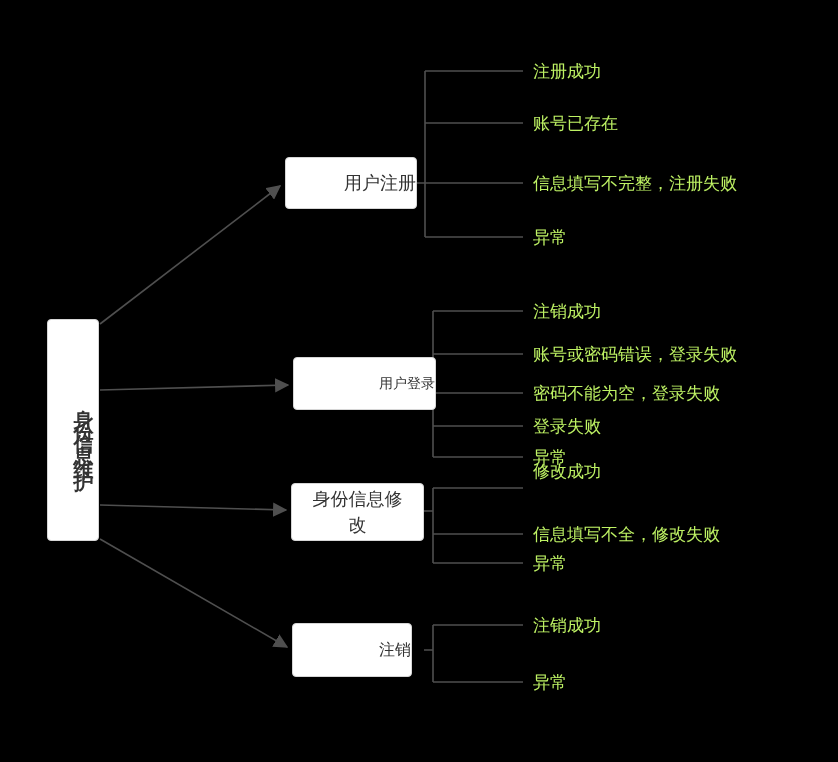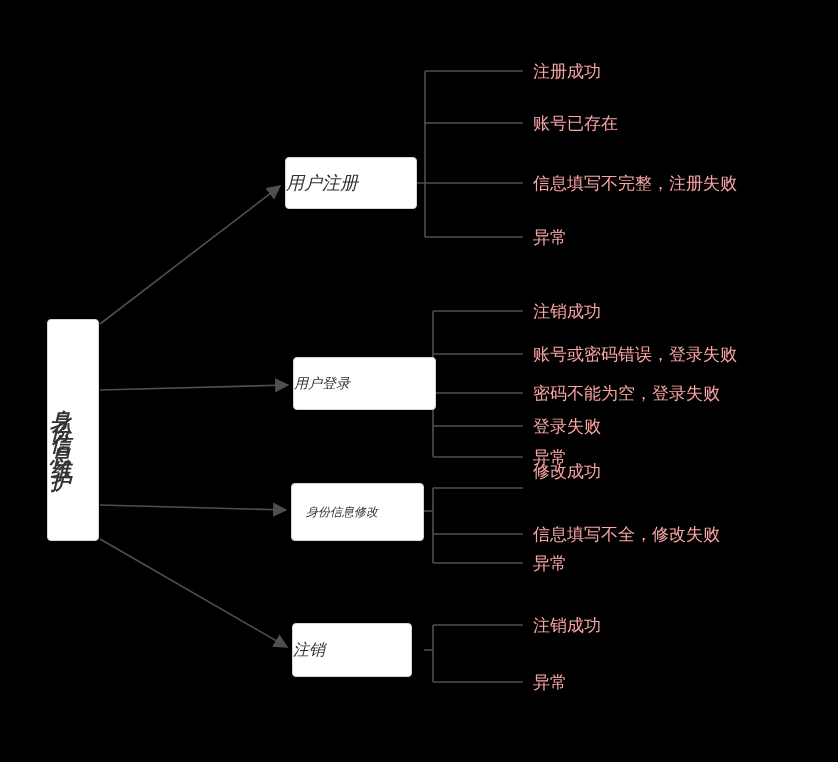--- a/index.html
+++ b/index.html
@@ -21,43 +21,42 @@
     width: 838px; height: 762px;
   }
   .node {
     position: absolute;
     background: #ffffff;
     border: 1px solid #d6d6d6;
     border-radius: 4px;
     color: #333333;
     display: flex;
     align-items: center;
-    justify-content: flex-start;
+    justify-content: flex-end;
     text-align: center;
     box-sizing: border-box;
-    font-style: italic;
   }
   .node.root {
     left: 47px; top: 319px; width: 52px; height: 222px;
     font-size: 20px; font-weight: 600;
   }
   .root-label {
     writing-mode: vertical-rl;
     text-orientation: upright;
     letter-spacing: 12px;
     display: inline-block;
   }
   .node.b1 { left: 285px; top: 157px; width: 132px; height: 52px; font-size: 18px; }
   .node.b2 { left: 293px; top: 357px; width: 143px; height: 53px; font-size: 14px; }
-  .node.b3 { left: 291px; top: 483px; width: 133px; height: 58px; font-size: 12px;
+  .node.b3 { left: 291px; top: 483px; width: 133px; height: 58px; font-size: 18px;
              line-height: 26px; padding: 0 14px; word-break: break-all; }
   .node.b4 { left: 292px; top: 623px; width: 120px; height: 54px; font-size: 16px; }
   .leaf {
     position: absolute;
-    color: #fca5a5;
+    color: #bef264;
     font-size: 17px;
     line-height: 22px;
     white-space: nowrap;
   }
 </style>
 </head>
 <body>
 
 <div class="canvas">
 

